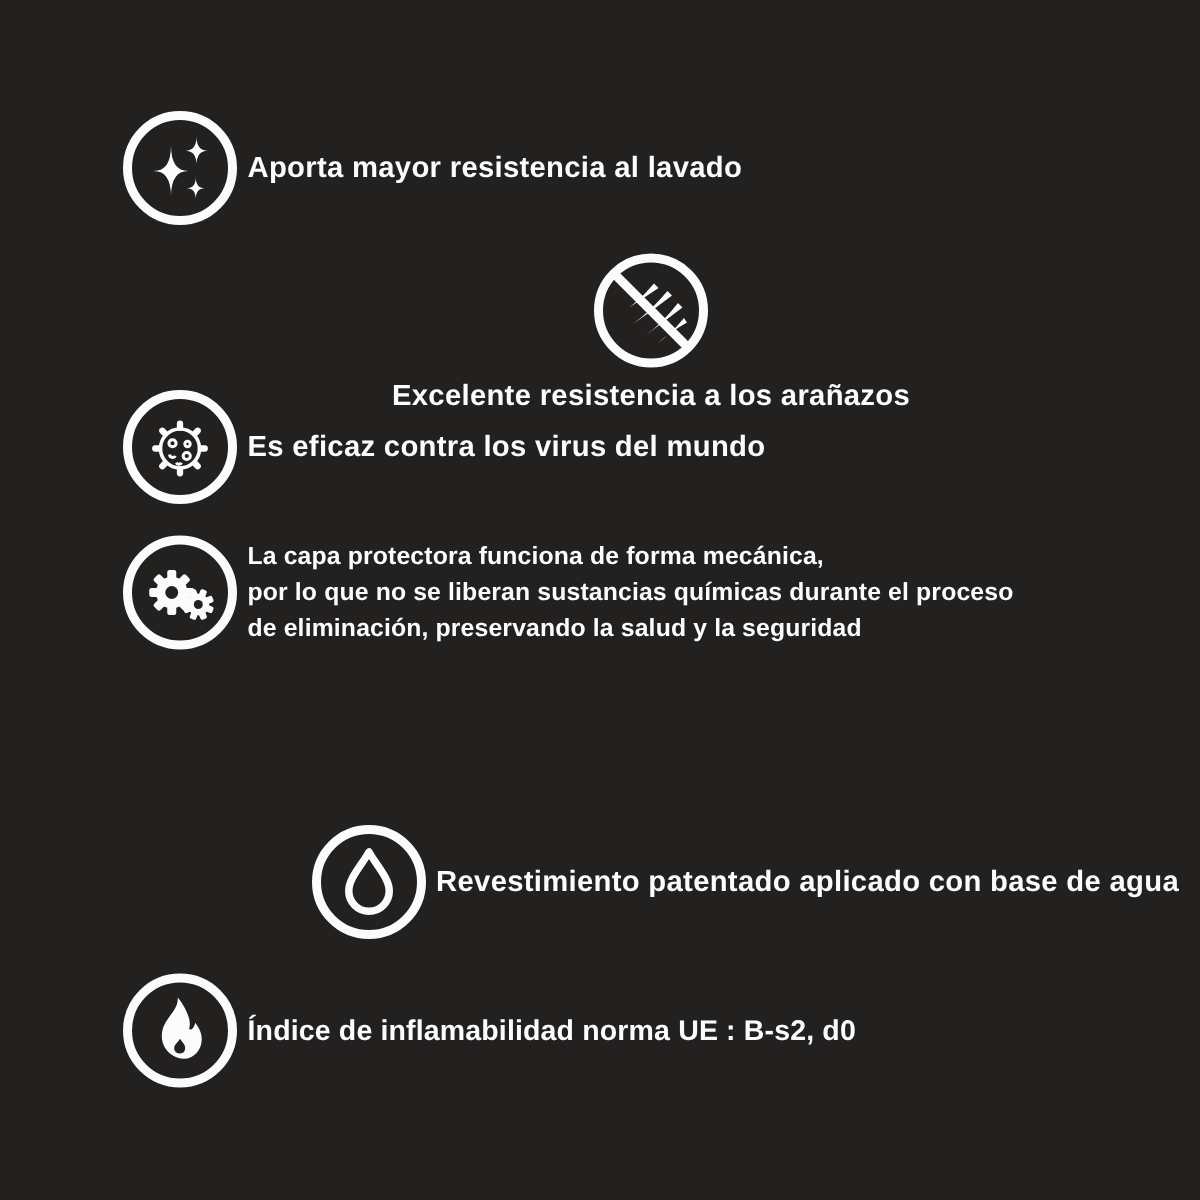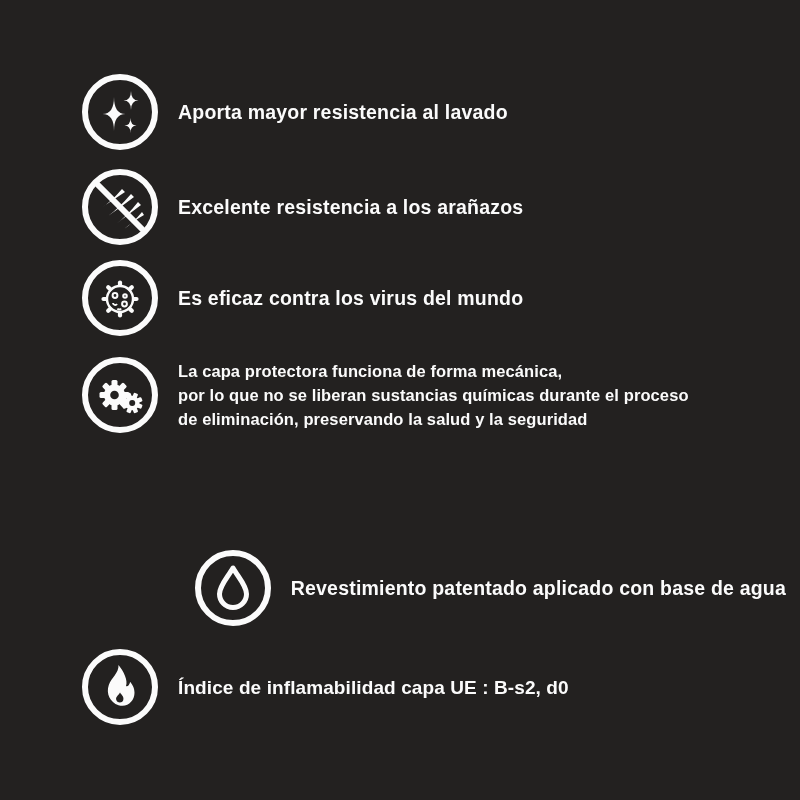--- a/index.html
+++ b/index.html
@@ -11,21 +11,21 @@
     position: relative;
   }
   .canvas { position: absolute; inset: 0; }
 
   .feature-row {
     position: absolute;
     left: 82px; right: 14px;
     height: 76px;
     display: flex;
     align-items: center;
-    gap: 20px;
+    gap: 7px;
   }
   .icon-circle {
     box-sizing: border-box;
     flex: none;
     width: 76px; height: 76px;
     border: 6.5px solid #fbfbfb;
     border-radius: 50%;
     display: flex;
     flex-direction: column;
     align-items: center;
@@ -63,21 +63,21 @@
   .badge-unit {
     color: #fbfbfb;
     font-weight: 700;
     font-size: 14px;
     line-height: 14px;
     letter-spacing: 0.2px;
   }
 
   
   .row-1 { top: 74px; }
-  .row-2 { top: 169px; }
+  .row-2 { top: 169px; flex-direction: column; }
   .row-3 { top: 260px; }
   .row-4 { top: 357px; }
   .row-5 { top: 454px; }
   .row-6 { top: 550px; justify-content: flex-end; }
   .row-7 { top: 649px; }
 </style>
 </head>
 <body>
 
 <div class="canvas">
@@ -187,17 +187,17 @@
   </div>
 
   <div class="feature-row row-7">
     <div class="icon-circle">
       <svg width="52" height="52" viewBox="0 0 52 52" aria-hidden="true">
         <path d="M24.5 4 C 25 12 17.5 16.5 14.8 24 C 11.8 32.5 16 41.5 24.5 44.2 C 33.5 47 40.5 40 40.5 31.8 C 40.5 26.8 38.3 23.8 36.2 20.8 C 35.2 24.8 33.2 26 32 25 C 34.2 19.5 29.5 10 24.5 4 Z" fill="#fbfbfb"></path>
         <path d="M26 31.5 C 28.2 34.8 30.2 35.8 29.2 39.2 C 28.4 42 23.6 42.3 22.4 39.2 C 21.2 36 24 34.8 26 31.5 Z" fill="#232120"></path>
       </svg>
     </div>
     <div>
-      <div class="feature-text medium">Índice de inflamabilidad capa UE : B-s2, d0</div>
+      <div class="feature-text medium">Índice de inflamabilidad norma UE : B-s2, d0</div>
     </div>
   </div>
 
 </div>
 
 </body></html>

